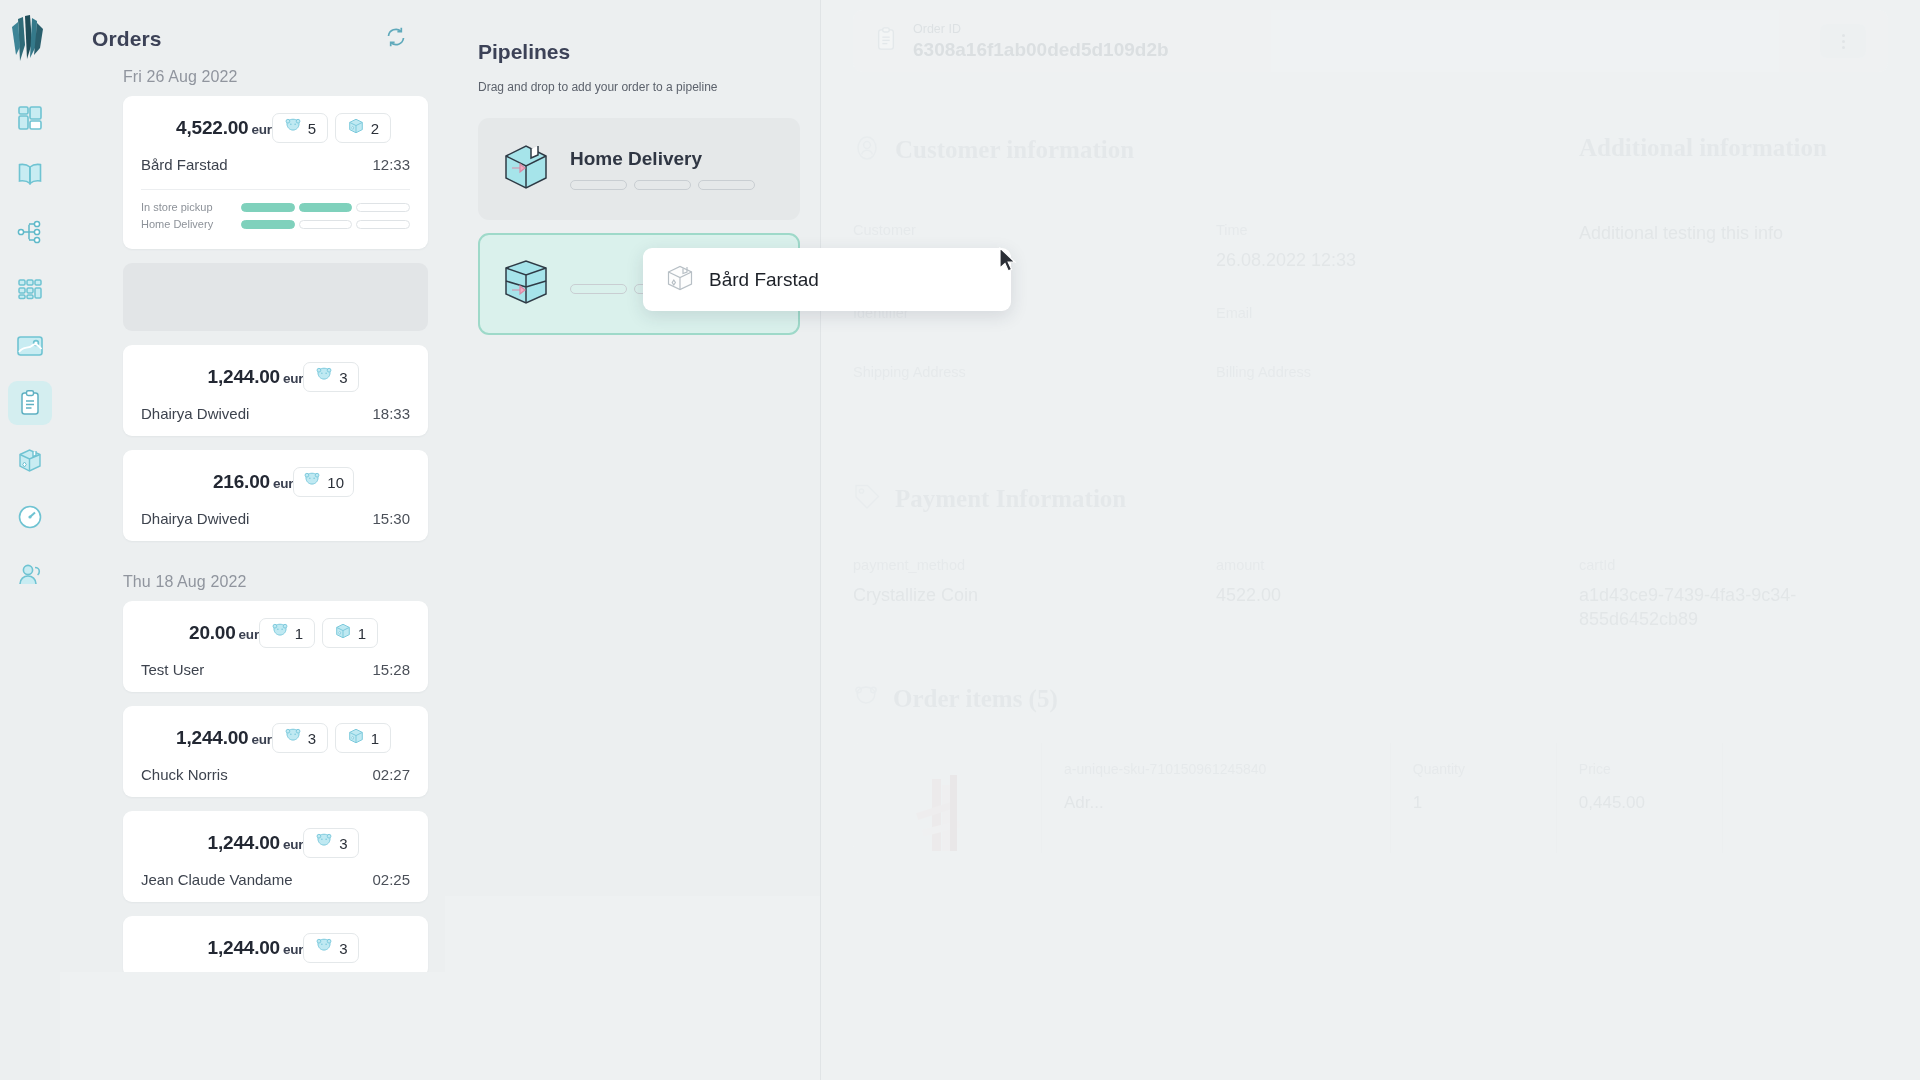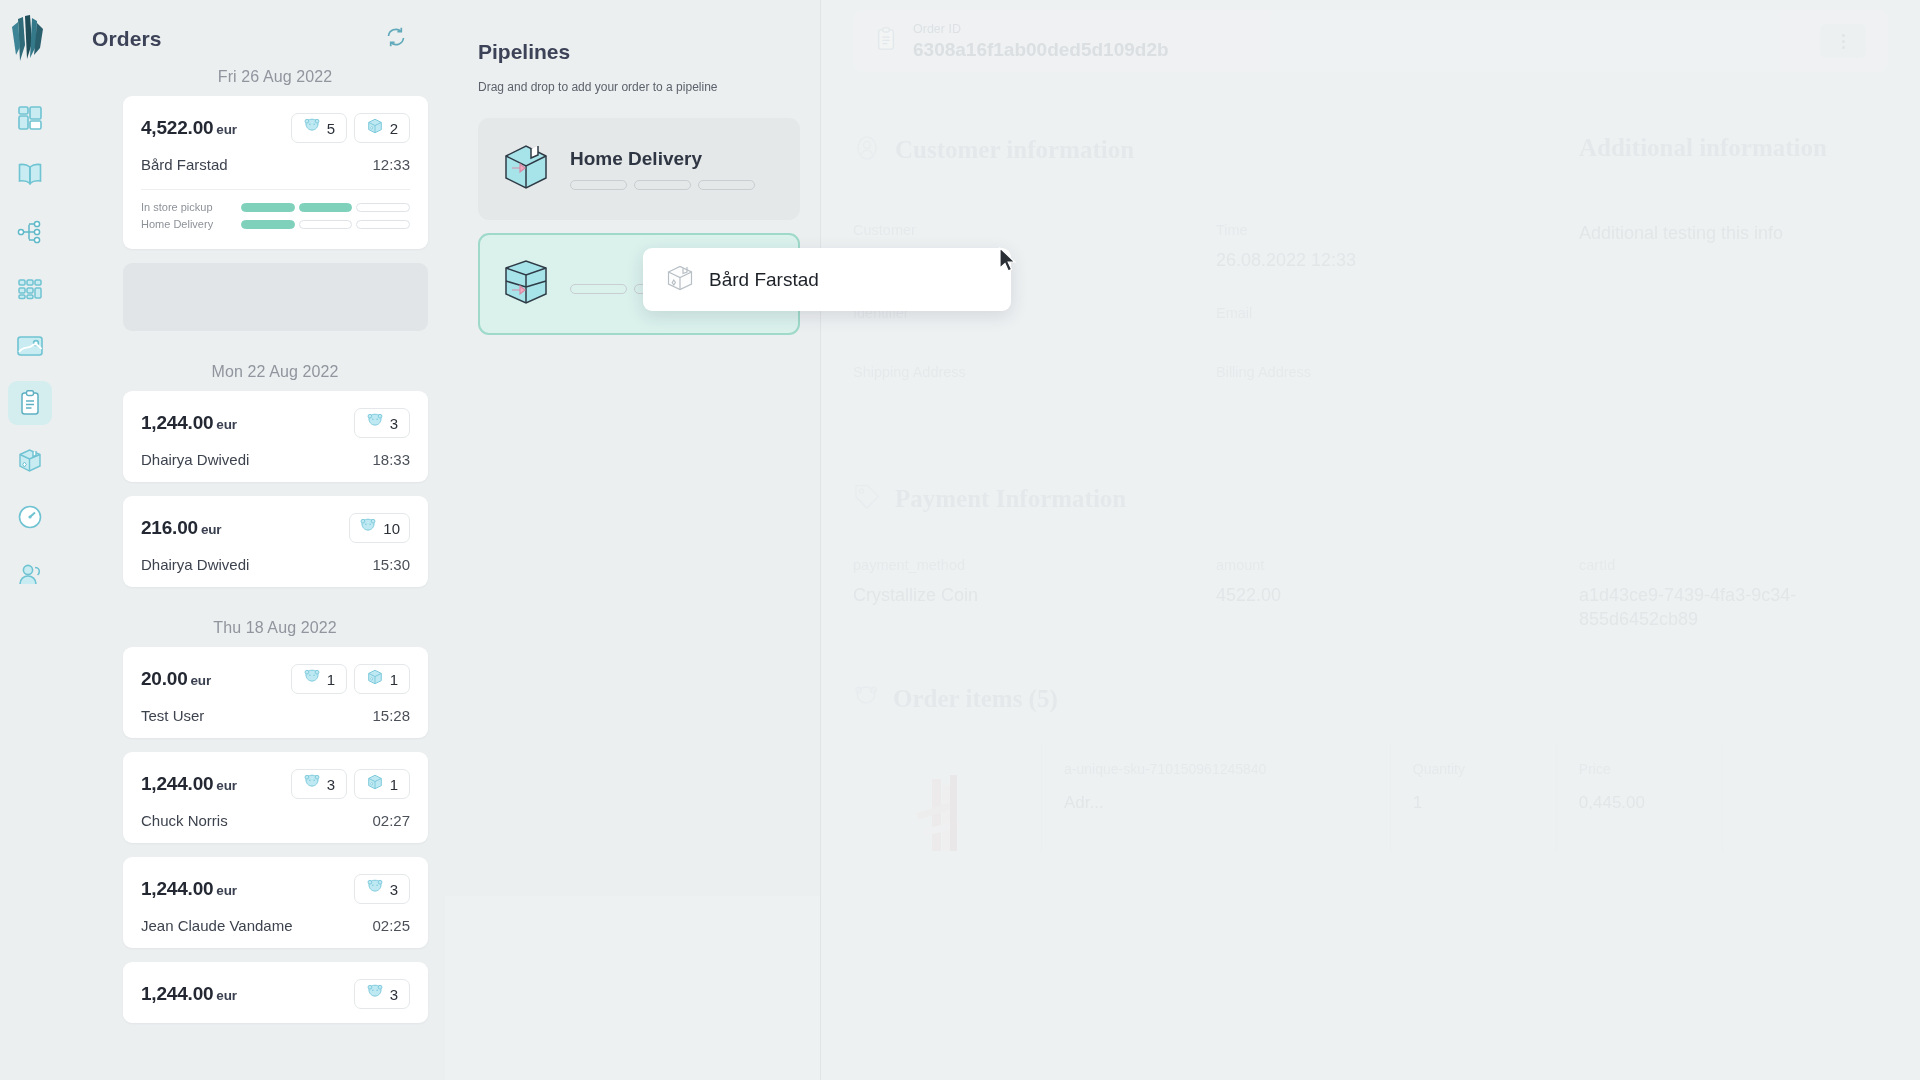--- a/index.html
+++ b/index.html
@@ -26,50 +26,50 @@
     display: flex; align-items: center; justify-content: center;
     border-radius: 9px;
     cursor: pointer;
   }
   .rail-item.active { background: #d4eef0; }
   .rail-item svg { display:block; }
 
   
   .orders-col {
     width: 385px; flex: 0 0 385px;
-    height: 1080px;
+    height: 972px;
     background: #eceff0;
     position: relative;
     padding: 0 18px 0 32px;
     overflow: hidden;
   }
   .orders-head {
     display: flex; align-items: center; justify-content: space-between;
     padding: 24px 16px 10px 60px;
     margin-left: -60px;
   }
   .orders-title { font-size: 21px; font-weight: 700; color: #3c4257; letter-spacing: .1px; }
   .refresh-btn { width: 30px; height: 30px; display:flex; align-items:center; justify-content:center; cursor:pointer; }
 
   .day-label {
     font-size: 16px; color: #90959e; font-weight: 400;
-    padding: 18px 0 10px 31px; letter-spacing: .1px; text-align: center;
+    padding: 18px 0 10px 31px; letter-spacing: .1px;
   }
   .day-label.first { padding-top: 4px; }
 
   .order-card {
     background: #ffffff;
     border-radius: 9px;
     margin: 0 0 14px 31px;
     width: 305px;
     padding: 17px 18px 14px 18px;
     box-shadow: 0 1px 2px rgba(40,50,70,.05);
     cursor: pointer;
   }
-  .oc-row1 { display:flex; align-items:center; justify-content: space-between; }
+  .oc-row1 { display:flex; align-items:center; justify-content: center; margin-left: 16px; }
   .oc-amount { font-size: 19px; font-weight: 700; color: #232833; letter-spacing: -.2px; }
   .oc-amount .cur { font-size: 13.5px; font-weight: 700; color: #3a4050; margin-left: 3px; }
   .badges { display: flex; gap: 7px; }
   .badge {
     border: 1px solid #e4e8ea; border-radius: 7px;
     height: 30px; min-width: 56px;
     display: flex; align-items: center; justify-content: center; gap: 6px;
     padding: 0 9px; background: #fff;
   }
   .badge .bnum { font-size: 15px; color: #2b3039; font-weight: 500; }
@@ -366,21 +366,20 @@
         <div class="pl-bars">
           <div class="pl-seg on"></div>
           <div class="pl-seg"></div>
           <div class="pl-seg"></div>
         </div>
       </div>
     </div>
 
     <div class="order-card ghost"></div>
 
-    <div class="day-label">Mon 22 Aug 2022</div>
 
     <div class="order-card">
       <div class="oc-row1">
         <div class="oc-amount">
           <span>1,244.00</span><span class="cur">eur</span>
         </div>
         <div class="badges">
           <div class="badge">
             <span>
               <svg width="18" height="16" viewBox="0 0 20 18" fill="#bfe9f2" stroke="#7cc9dc" stroke-width="1.1">

